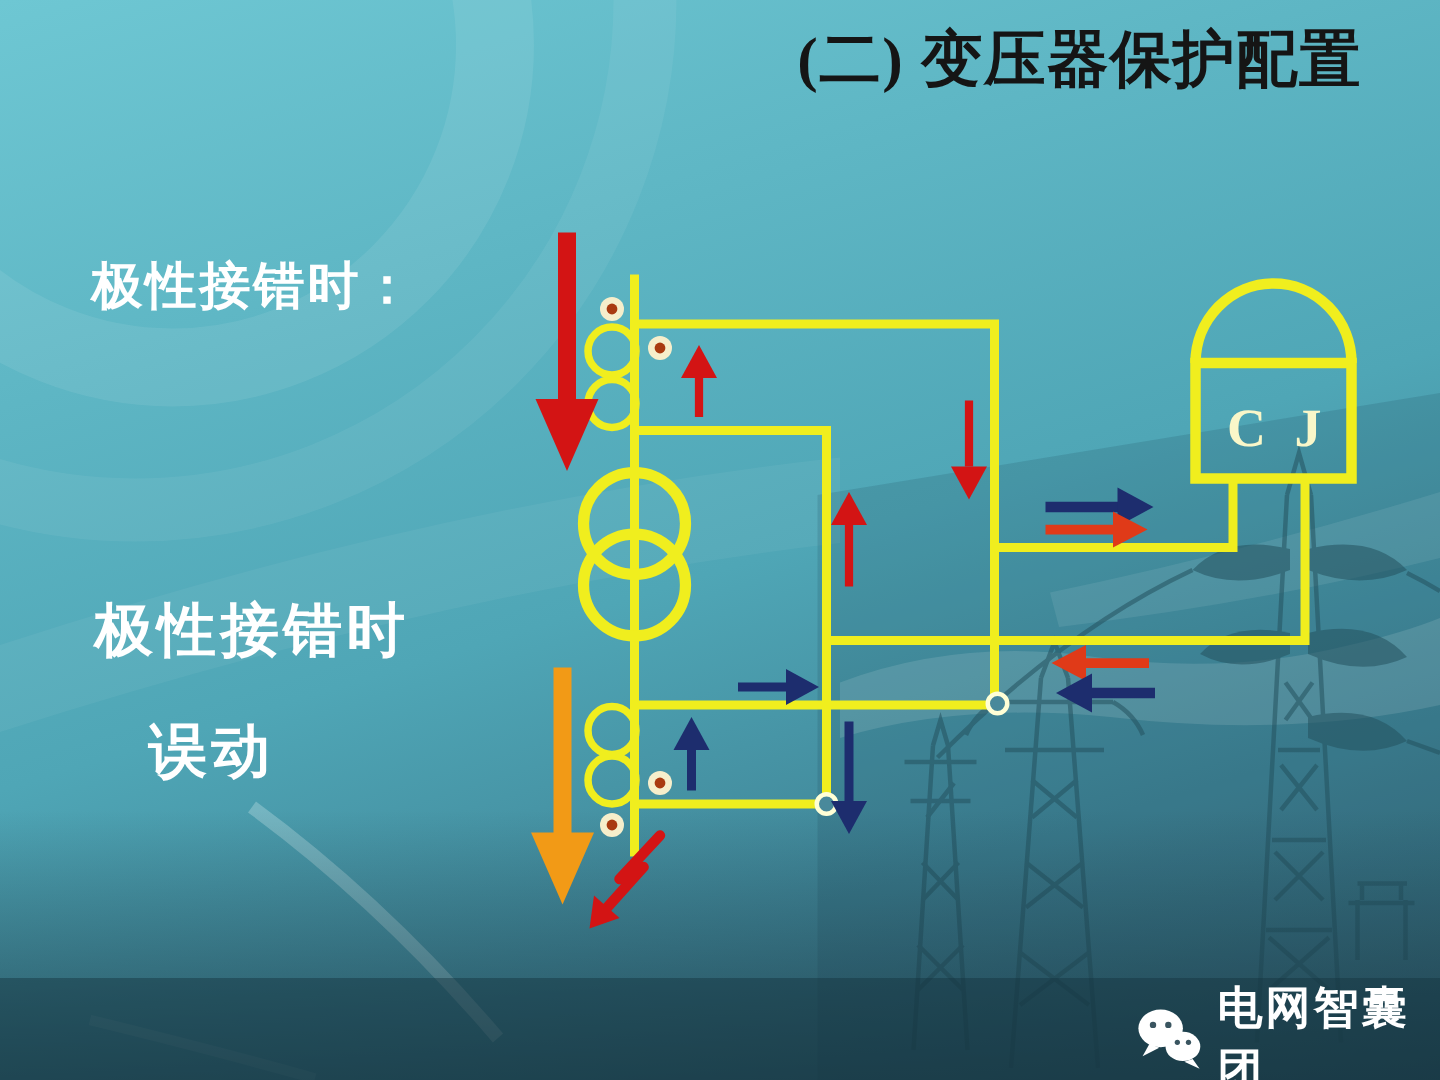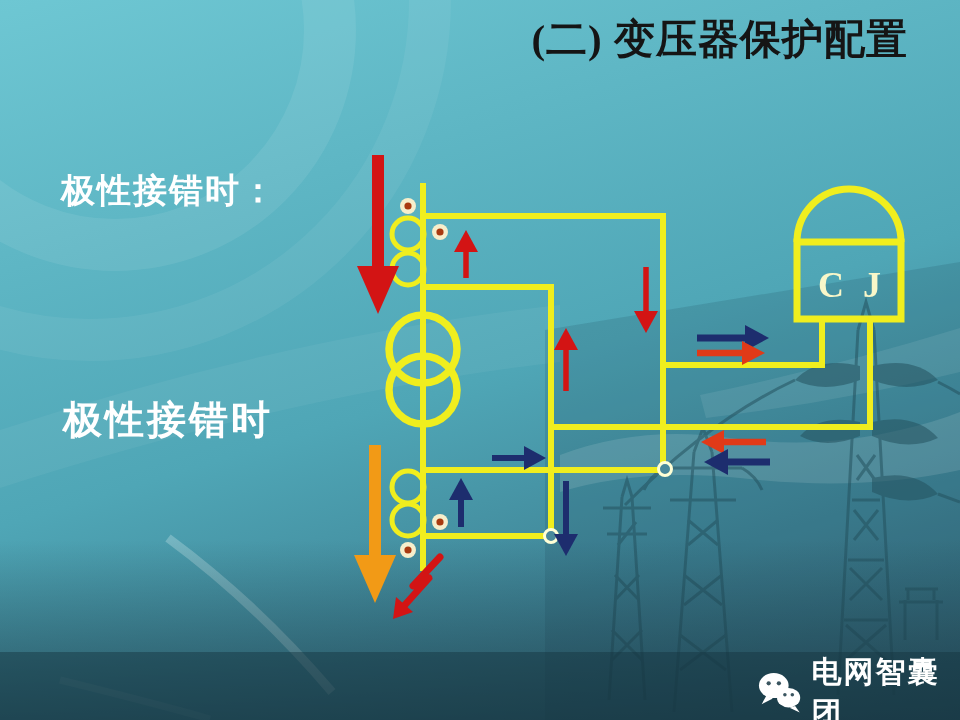--- a/index.html
+++ b/index.html
@@ -219,20 +219,21 @@
 
     <g>
       <path class="red-sh" stroke-width="7" stroke-linecap="round" stroke-linejoin="round" d="M440,557 L413,586 L429,578 L403,607"></path>
       <polygon class="red-f" points="393,619 413,612 396,597"></polygon>
     </g>
   </svg>
 
   <div class="txt title">(二) 变压器保护配置</div>
   <div class="txt lbl lbl-polarity">极性接错时：</div>
   <div class="txt lbl lbl-short">极性接错时</div>
+  <div class="txt lbl lbl-misop">误动</div>
 
   <div class="footer">
     <svg width="47" height="46" viewBox="0 0 47 46" aria-hidden="true">
       <ellipse cx="17" cy="15" rx="16" ry="13.5" fill="#ffffff"></ellipse>
       <polygon points="9,26 4,35 16,29" fill="#ffffff"></polygon>
       <circle cx="11.5" cy="12.5" r="2.3" fill="#3a5560"></circle>
       <circle cx="22.5" cy="12.5" r="2.3" fill="#3a5560"></circle>
       <ellipse cx="33" cy="28" rx="12.5" ry="10.5" fill="#ffffff"></ellipse>
       <polygon points="40,37 45,44 34,39" fill="#ffffff"></polygon>
       <circle cx="29" cy="25" r="1.9" fill="#3a5560"></circle>

